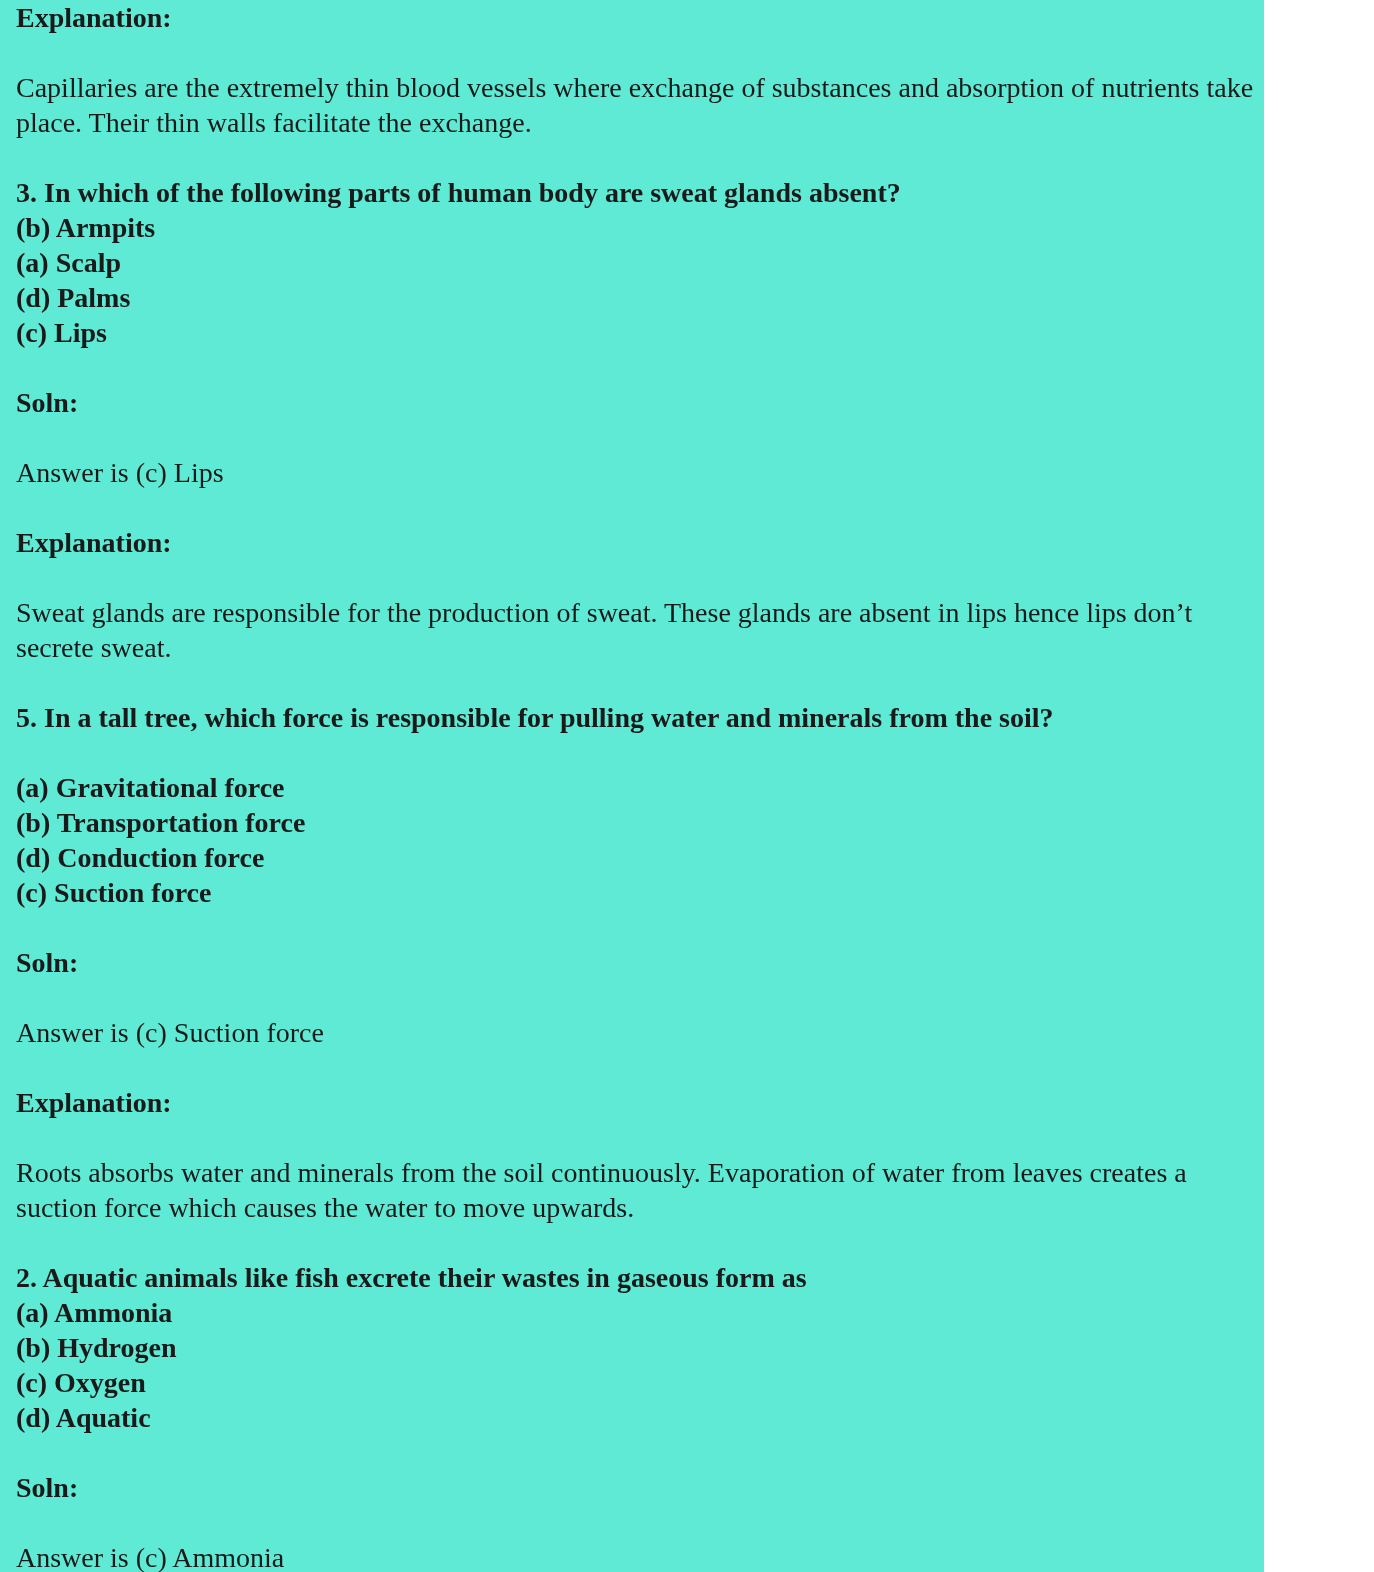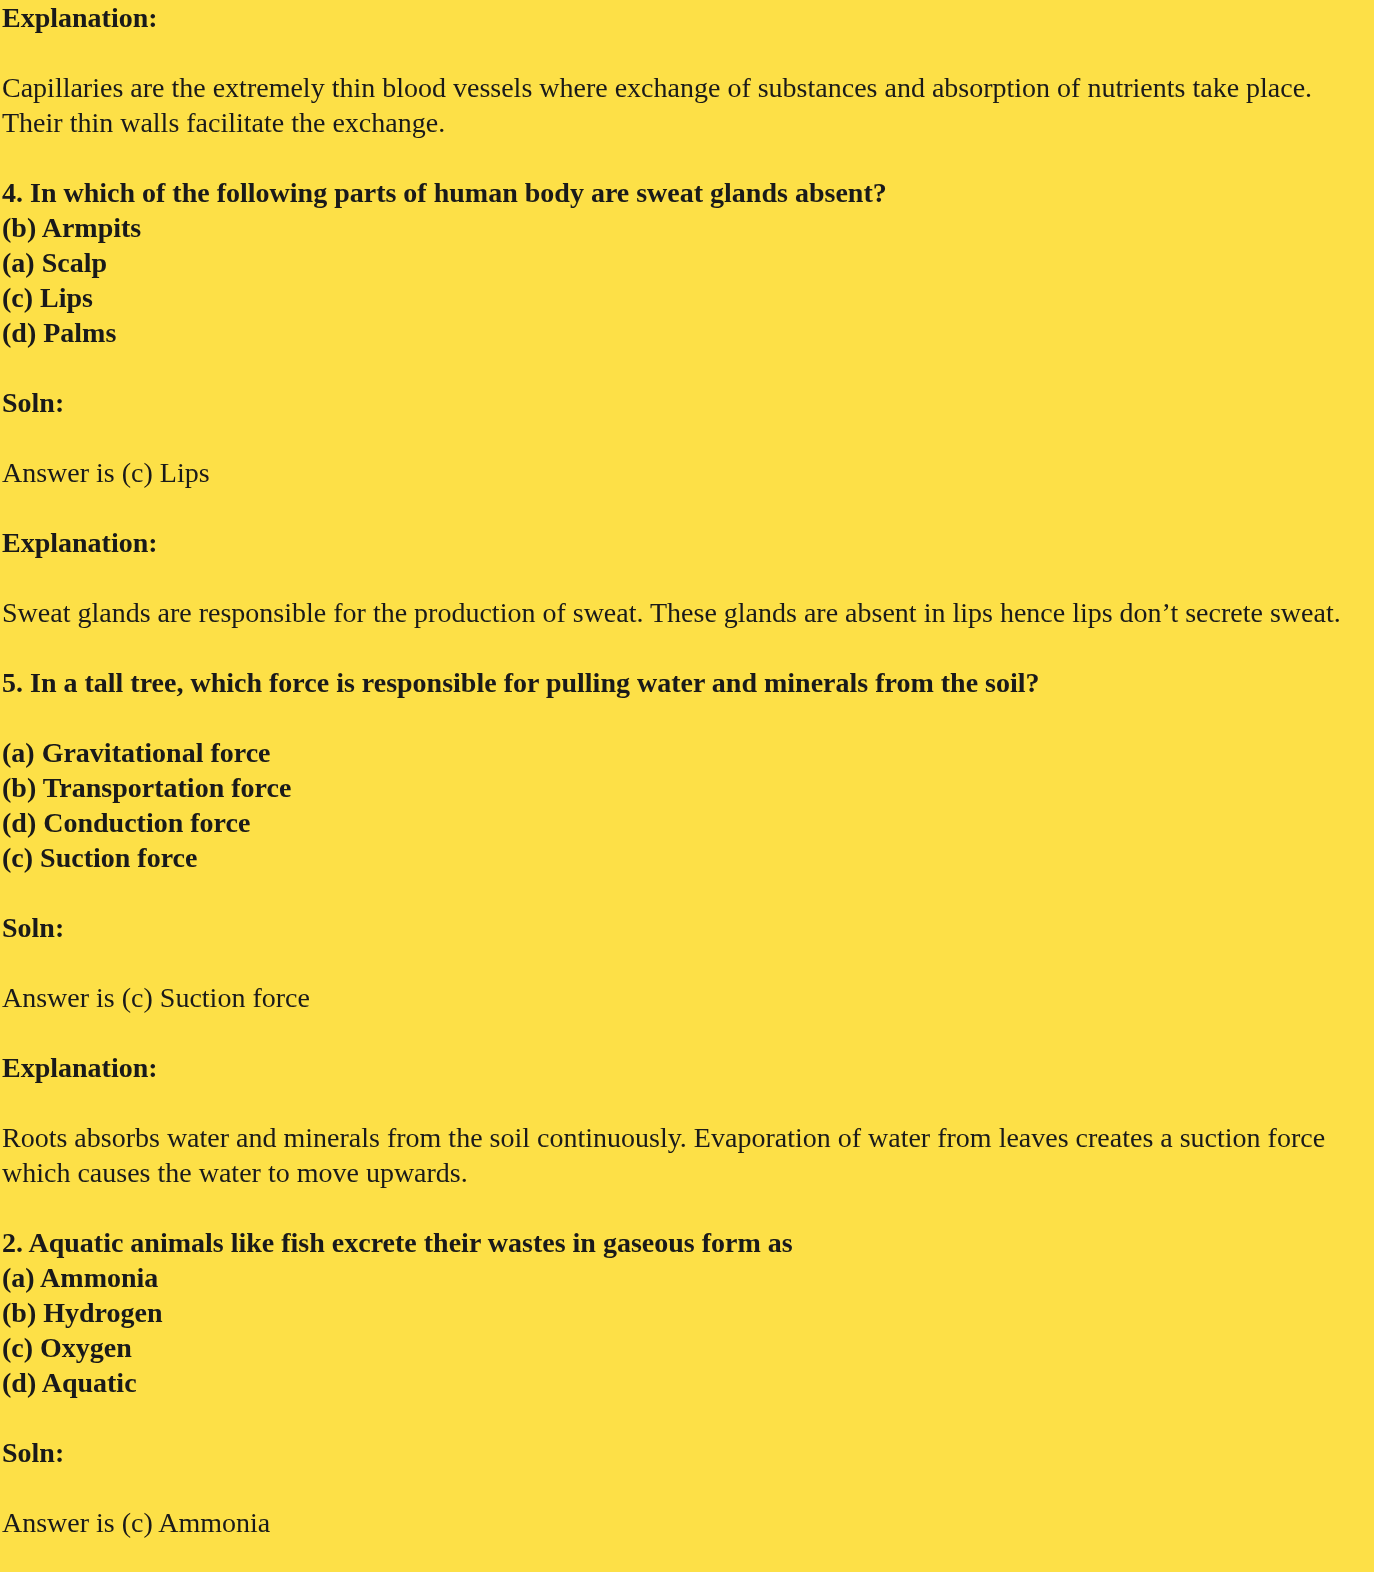--- a/index.html
+++ b/index.html
@@ -2,26 +2,26 @@
 <html><head>
 <meta charset="utf-8">
 <style>
   html, body {
     margin: 0;
     padding: 0;
     background: #ffffff;
   }
   .page {
     position: relative;
-    width: 1374px;
+    width: 1264px;
     height: 1572px;
-    background: #fde047;
+    background: #5eead4;
     overflow: hidden;
     box-sizing: border-box;
-    padding: 0 2px 0 2px;
+    padding: 0 2px 0 16px;
     font-family: "Liberation Serif", "DejaVu Serif", serif;
     font-size: 28px;
     line-height: 35px;
     color: #1a1a1a;
     -webkit-font-smoothing: antialiased;
   }
   .block {
     margin: 0 0 35px 0;
   }
   .bold {
@@ -34,25 +34,25 @@
 </head>
 <body>
 
 <div class="page">
 
   <div class="block bold line">Explanation:</div>
 
   <div class="block">Capillaries are the extremely thin blood vessels where exchange of substances and absorption of nutrients take place. Their thin walls facilitate the exchange.</div>
 
   <div class="block bold">
-    <div class="line">4. In which of the following parts of human body are sweat glands absent?</div>
+    <div class="line">3. In which of the following parts of human body are sweat glands absent?</div>
     <div class="line">(b) Armpits</div>
     <div class="line">(a) Scalp</div>
+    <div class="line">(d) Palms</div>
     <div class="line">(c) Lips</div>
-    <div class="line">(d) Palms</div>
   </div>
 
   <div class="block bold line">Soln:</div>
 
   <div class="block line">Answer is (c) Lips</div>
 
   <div class="block bold line">Explanation:</div>
 
   <div class="block">Sweat glands are responsible for the production of sweat. These glands are absent in lips hence lips don’t secrete sweat.</div>
 

